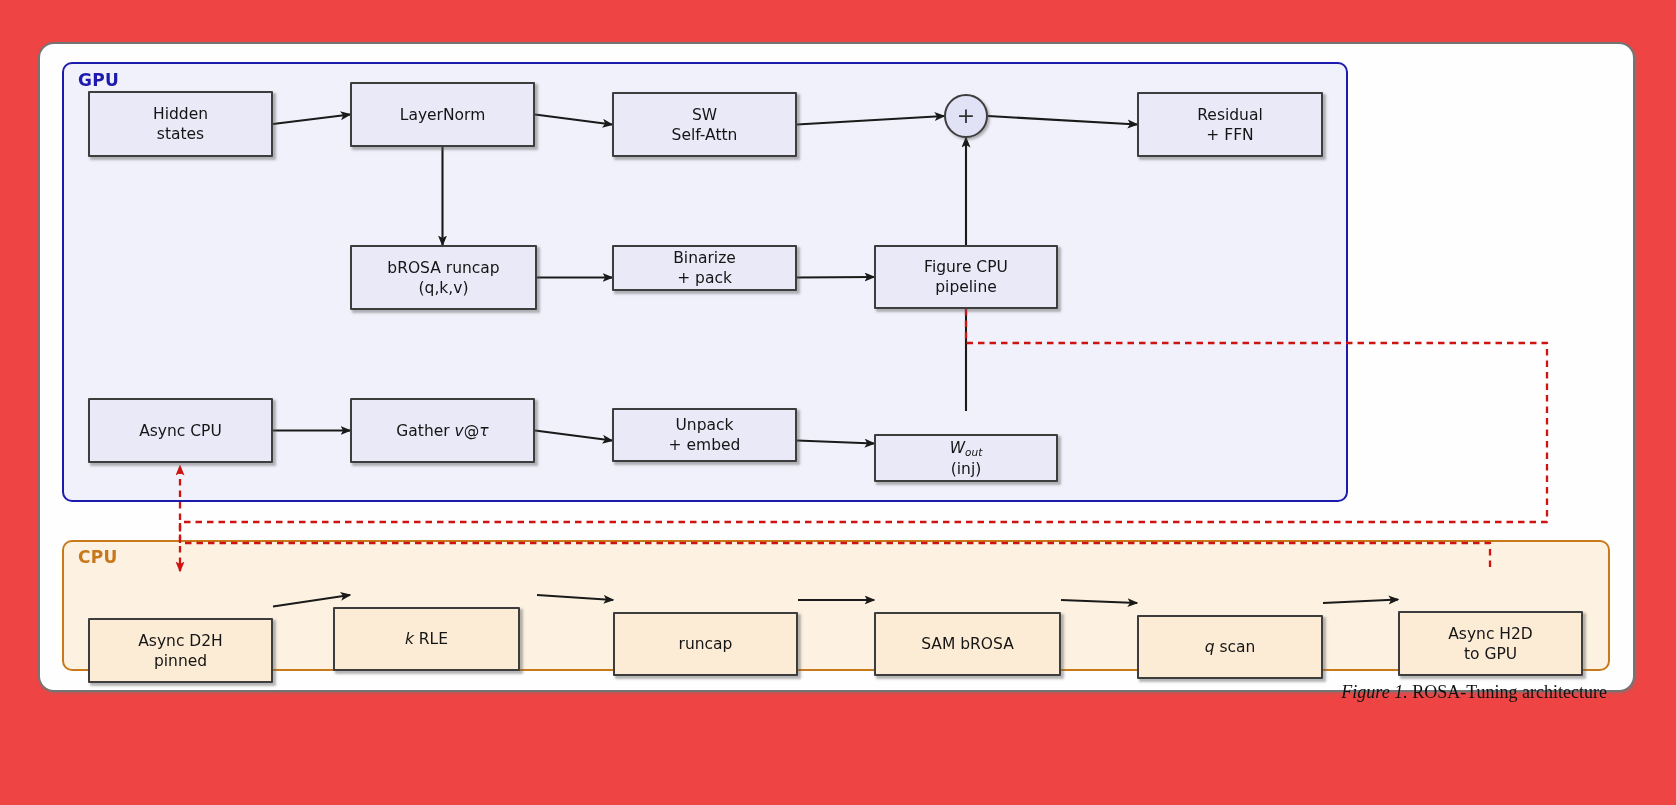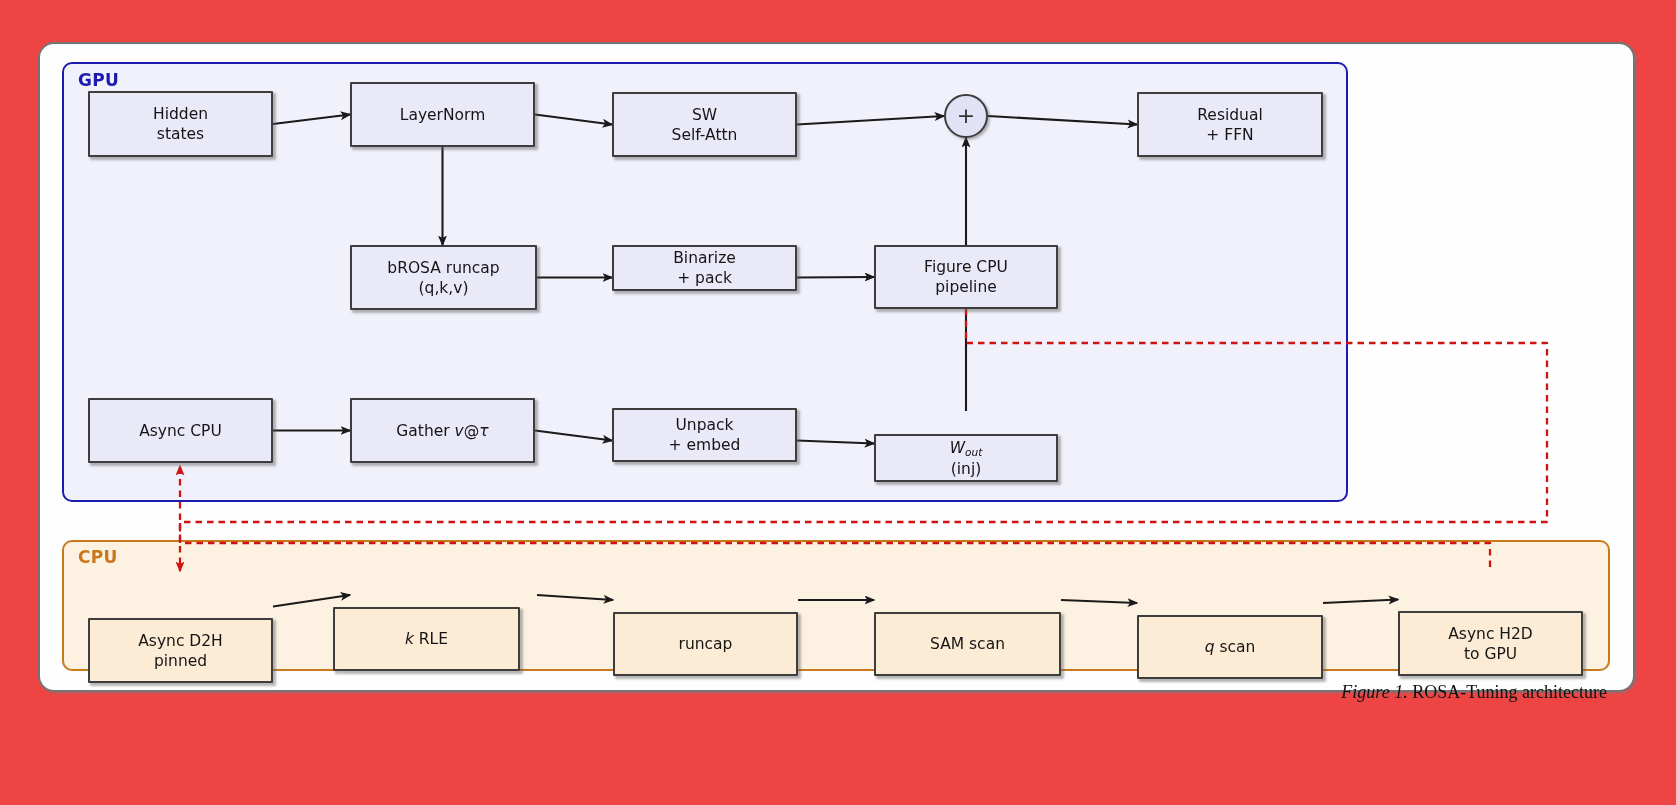--- a/index.html
+++ b/index.html
@@ -132,21 +132,21 @@
         <div class="ln"><span class="seg">Async D2H</span></div>
         <div class="ln"><span class="seg">pinned</span></div>
       </div>
       <div class="node cpu" style="left: 333px; top: 563px; width: 187px; height: 64px;">
         <div class="ln"><span class="seg it">k</span><span class="seg"> RLE</span></div>
       </div>
       <div class="node cpu" style="left: 613px; top: 568px; width: 185px; height: 64px;">
         <div class="ln"><span class="seg">runcap</span></div>
       </div>
       <div class="node cpu" style="left: 874px; top: 568px; width: 187px; height: 64px;">
-        <div class="ln"><span class="seg">SAM scan</span></div>
+        <div class="ln"><span class="seg">SAM bROSA</span></div>
       </div>
       <div class="node cpu" style="left: 1137px; top: 571px; width: 186px; height: 64px;">
         <div class="ln"><span class="seg it">q</span><span class="seg"> scan</span></div>
       </div>
       <div class="node cpu" style="left: 1398px; top: 567px; width: 185px; height: 65px;">
         <div class="ln"><span class="seg">Async H2D</span></div>
         <div class="ln"><span class="seg">to GPU</span></div>
       </div>
     </div>
 

